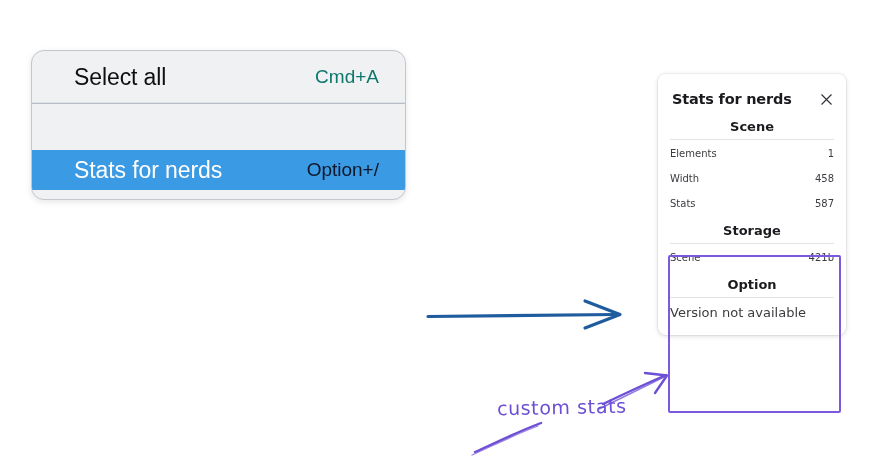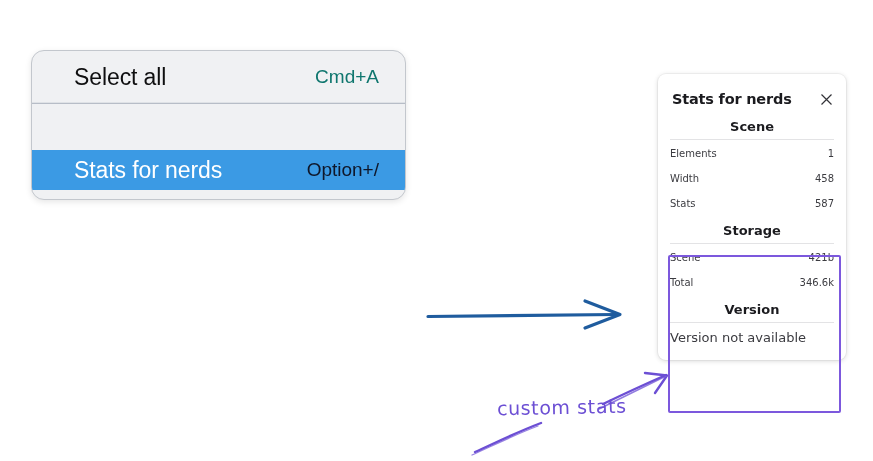--- a/index.html
+++ b/index.html
@@ -224,28 +224,24 @@
       </div>
     </div>
 
     <div class="stats-section">
       <div class="section-head">Storage</div>
       <div class="section-rule"></div>
       <div class="stat-row">
         <span class="k">Scene</span>
         <span class="v">421b</span>
       </div>
-      <div class="stat-row">
-        <span class="k">Total</span>
-        <span class="v">346.6k</span>
-      </div>
     </div>
 
     <div class="stats-section">
-      <div class="section-head">Version</div>
+      <div class="section-head">Option</div>
       <div class="section-rule"></div>
       <div class="version-text">Version not available</div>
     </div>
 
   </div>
 
   <div id="purple-box"></div>
 
   <svg id="annotations" viewBox="0 0 873 461">
 

